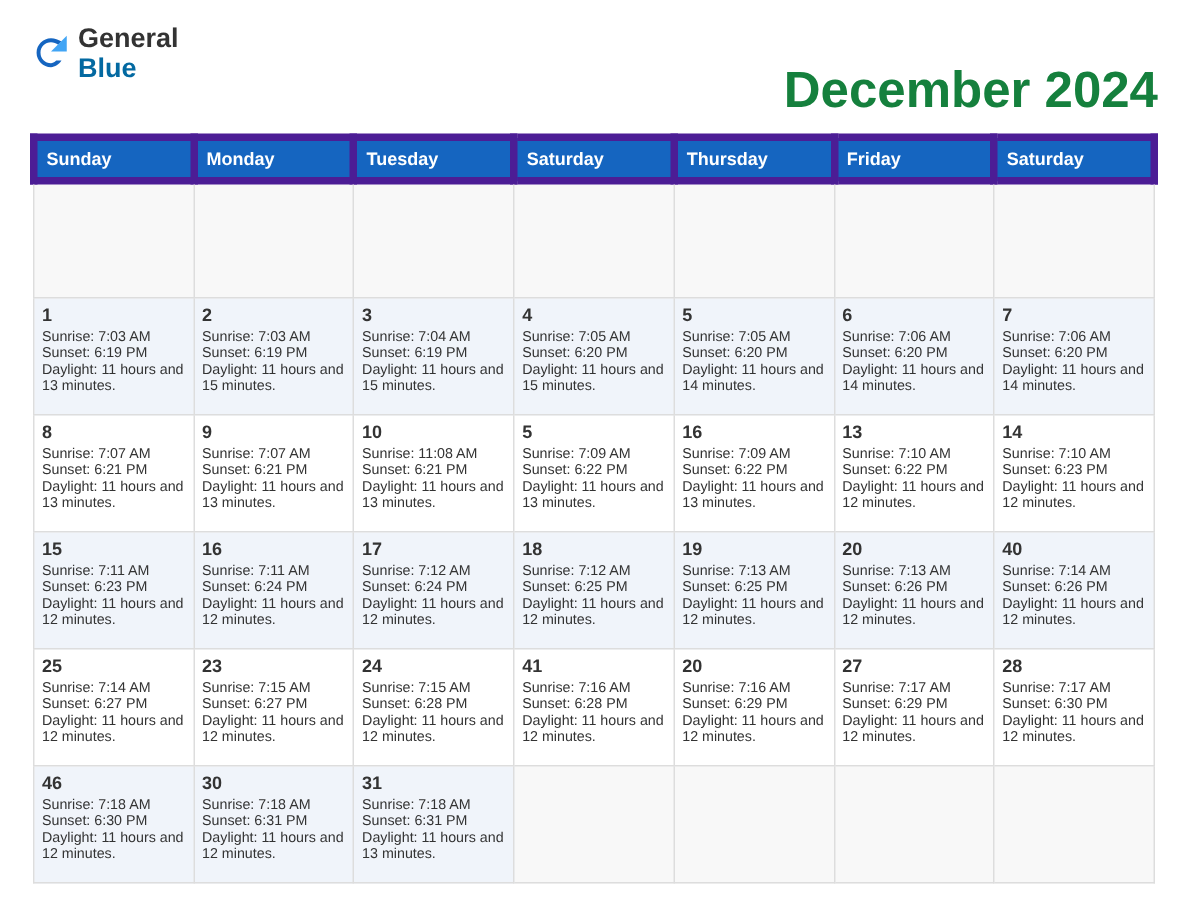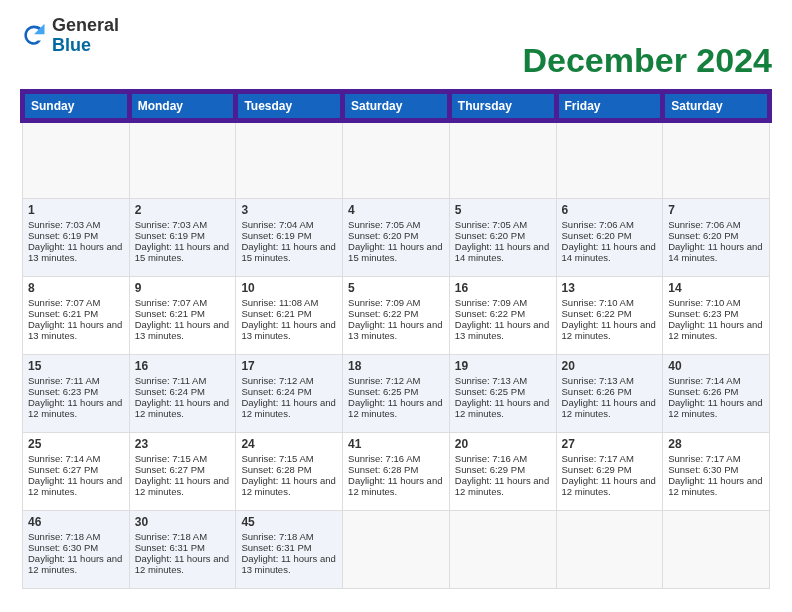--- a/index.html
+++ b/index.html
@@ -312,21 +312,21 @@
             <div>Sunset: 6:30 PM</div>
             <div>Daylight: 11 hours and 12 minutes.</div>
           </td>
           <td>
             <span class="day-num">30</span>
             <div>Sunrise: 7:18 AM</div>
             <div>Sunset: 6:31 PM</div>
             <div>Daylight: 11 hours and 12 minutes.</div>
           </td>
           <td>
-            <span class="day-num">45</span>
+            <span class="day-num">31</span>
             <div>Sunrise: 7:18 AM</div>
             <div>Sunset: 6:31 PM</div>
             <div>Daylight: 11 hours and 13 minutes.</div>
           </td>
           <td class="day-cell-empty"></td>
           <td class="day-cell-empty"></td>
           <td class="day-cell-empty"></td>
           <td class="day-cell-empty"></td>
         </tr>
       </tbody>

